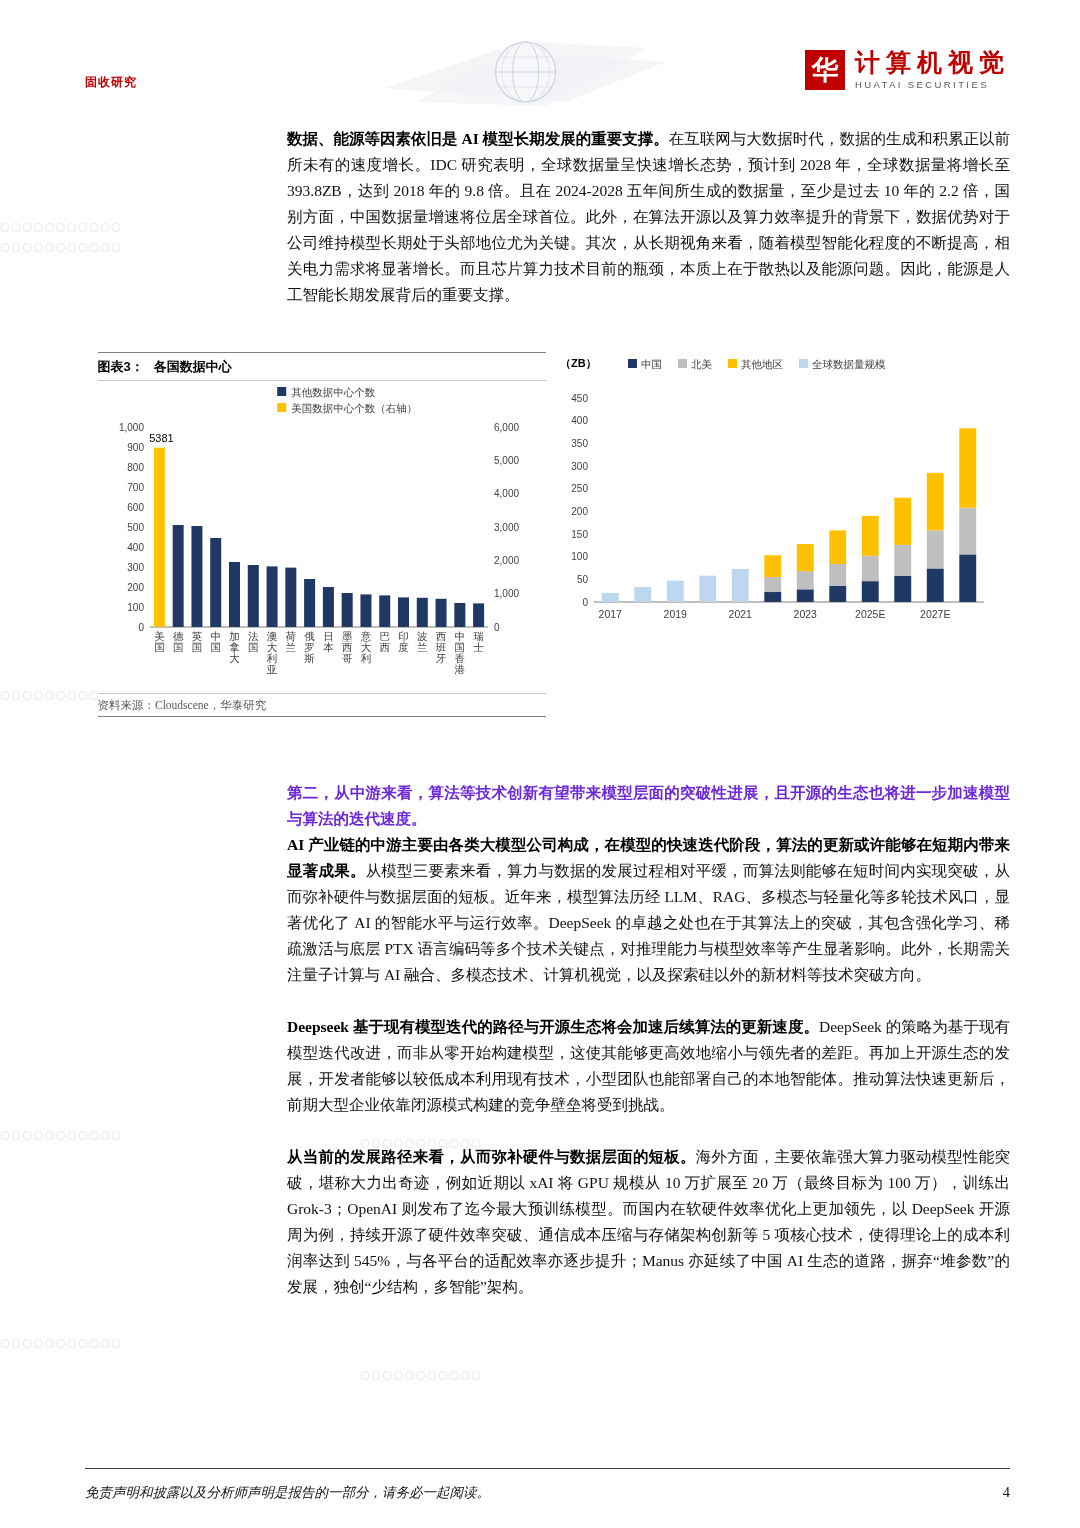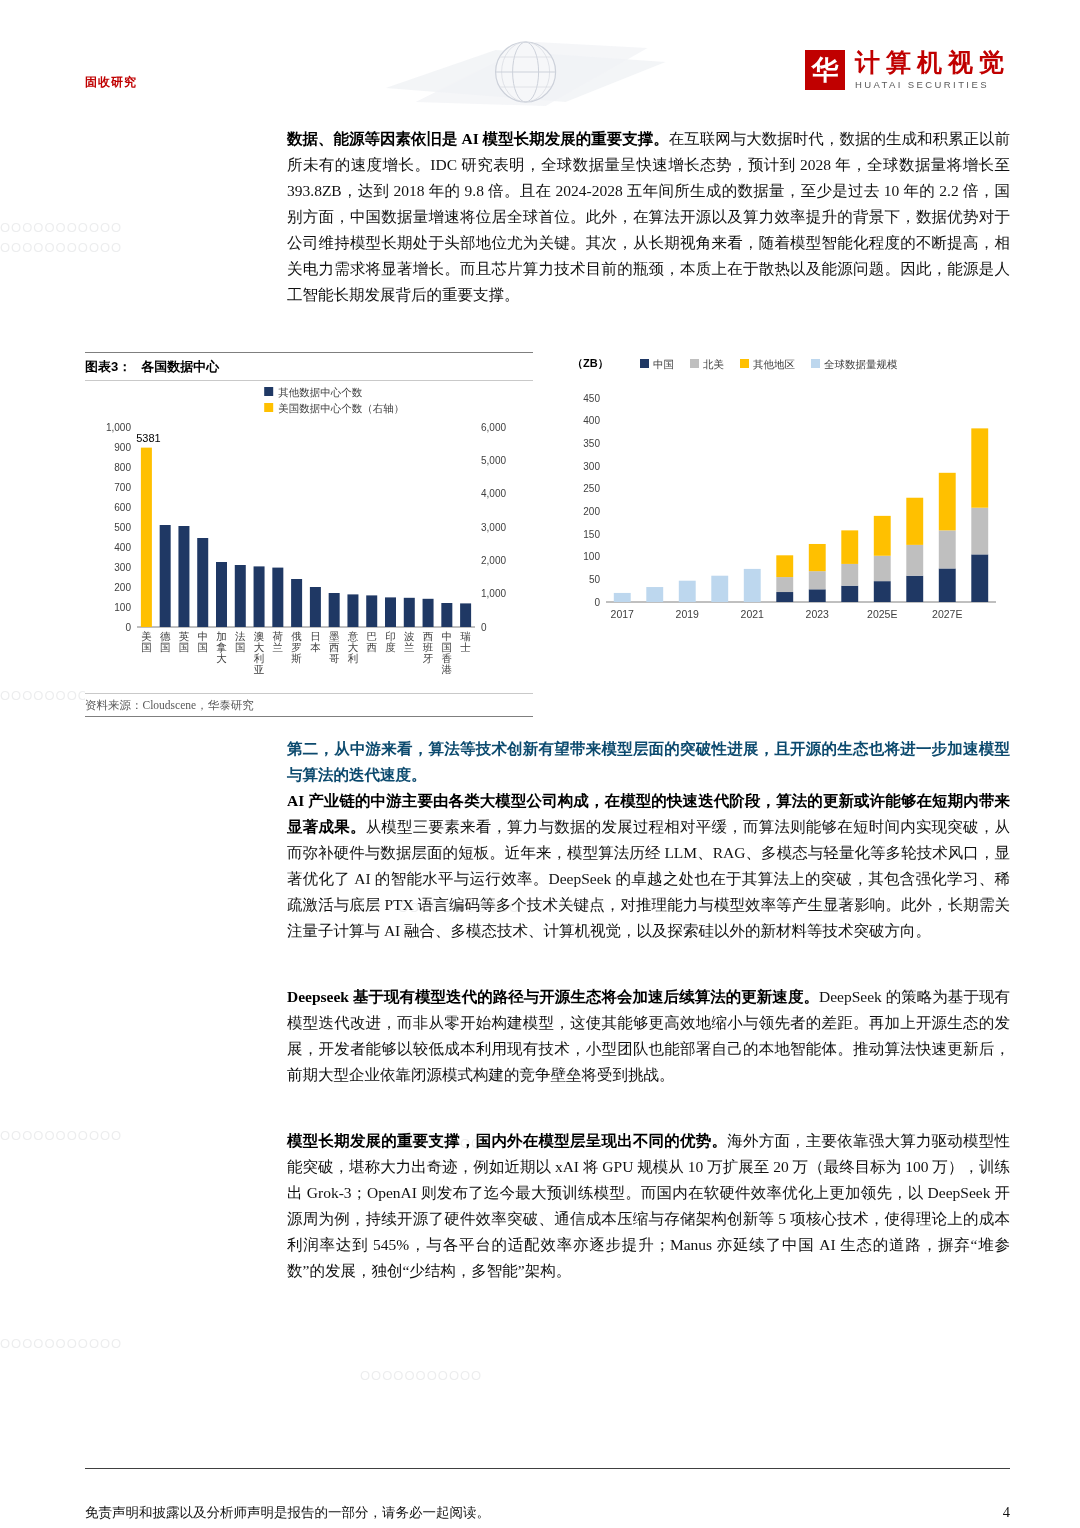--- a/index.html
+++ b/index.html
@@ -22,39 +22,39 @@
   .logo-cn { color: #C00000; font-size: 25px; font-weight: bold; letter-spacing: 6px; line-height: 1; }
   .logo-en { color: #5a5a5a; font-size: 9.5px; letter-spacing: 2.4px; margin-top: 4px;
              font-family: "Liberation Sans", sans-serif; }
 
   
   .content, .content2 { position: absolute; left: 287px; right: 70px; font-size: 15.5px;
                         line-height: 26px; text-align: justify; color: #111; }
   .content  { top: 126px; }
   .content2 { top: 736px; }
   .lead { font-weight: bold; color: #000; }
-  .para-blue { color: #0c4a6e; font-weight: bold; }
-  .gap-top { margin-top: 40px; }
-
-  
-  .figures { position: absolute; left: 85px; right: 70px; top: 352px; display: flex; justify-content: space-between; }
+  .para-blue { color: #6d28d9; font-weight: bold; margin-top: 44px; }
+  .gap-top { margin-top: 26px; }
+
+  
+  .figures { position: absolute; left: 85px; right: 70px; top: 352px; display: flex; justify-content: center; }
   .figure { background: #fff; }
   .figure.f1 { width: 448px; }
   .figure.f2 { width: 452px; }
   .fig-title { border-top: 1px solid #7f7f7f; border-bottom: 1px solid #c9c9c9; padding: 5px 0 4px;
                font-family: "Liberation Sans", sans-serif; font-weight: bold; font-size: 13px; color: #000; }
   .fig-title .t { margin-left: 10px; }
   .fig-body { height: 312px; position: relative; }
   .fig-source { border-top: 1px solid #c9c9c9; border-bottom: 1px solid #7f7f7f; padding: 4px 0 3px;
                 font-size: 11.5px; color: #595959; }
 
   
   .footer { position: absolute; left: 85px; right: 70px; top: 1468px; border-top: 1.5px solid #404040;
             padding-top: 15px; display: flex; justify-content: space-between; align-items: baseline; }
-  .disclaimer { font-size: 13.5px; color: #111; margin-top: 20px; }
+  .disclaimer { font-style: italic; font-size: 13.5px; color: #111; }
   .pagenum { font-size: 14.5px; color: #111; }
 
   svg text { font-family: "Liberation Sans", sans-serif; }
 </style>
 </head>
 <body>
 
 <div class="page">
 
   <span class="wm" style="left:0;top:220px">OOOOOOOOOOO</span>
@@ -226,21 +226,21 @@
             <rect x="253" y="7" width="9" height="9" fill="#BDD7EE"></rect>
             <text x="266" y="15.5" font-size="10.5" fill="#404040">全球数据量规模</text>
           </svg></div>
     </div>
   </div>
 
   <div class="content2">
     <p class="para-blue">第二，从中游来看，算法等技术创新有望带来模型层面的突破性进展，且开源的生态也将进一步加速模型与算法的迭代速度。</p>
     <p><span class="lead">AI 产业链的中游主要由各类大模型公司构成，在模型的快速迭代阶段，算法的更新或许能够在短期内带来显著成果。</span><span>从模型三要素来看，算力与数据的发展过程相对平缓，而算法则能够在短时间内实现突破，从而弥补硬件与数据层面的短板。近年来，模型算法历经 LLM、RAG、多模态与轻量化等多轮技术风口，显著优化了 AI 的智能水平与运行效率。DeepSeek 的卓越之处也在于其算法上的突破，其包含强化学习、稀疏激活与底层 PTX 语言编码等多个技术关键点，对推理能力与模型效率等产生显著影响。此外，长期需关注量子计算与 AI 融合、多模态技术、计算机视觉，以及探索硅以外的新材料等技术突破方向。</span></p>
     <p class="gap-top"><span class="lead">Deepseek 基于现有模型迭代的路径与开源生态将会加速后续算法的更新速度。</span><span>DeepSeek 的策略为基于现有模型迭代改进，而非从零开始构建模型，这使其能够更高效地缩小与领先者的差距。再加上开源生态的发展，开发者能够以较低成本利用现有技术，小型团队也能部署自己的本地智能体。推动算法快速更新后，前期大型企业依靠闭源模式构建的竞争壁垒将受到挑战。</span></p>
-    <p class="gap-top"><span class="lead">模型长期发展的重要支撑，国内外在模型层呈现出不同的优势。</span><span>海外方面，主要依靠强大算力驱动模型性能突破，堪称大力出奇迹，例如近期以 xAI 将 GPU 规模从 10 万扩展至 20 万（最终目标为 100 万），训练出 Grok-3；OpenAI 则发布了迄今最大预训练模型。而国内在软硬件效率优化上更加领先，以 DeepSeek 开源周为例，持续开源了硬件效率突破、通信成本压缩与存储架构创新等 5 项核心技术，使得理论上的成本利润率达到 545%，与各平台的适配效率亦逐步提升；Manus 亦延续了中国 AI 生态的道路，摒弃“堆参数”的发展，独创“少结构，多智能”架构。</span></p>
+    <p class="gap-top"><span class="lead">从当前的发展路径来看，从而弥补硬件与数据层面的短板。</span><span>海外方面，主要依靠强大算力驱动模型性能突破，堪称大力出奇迹，例如近期以 xAI 将 GPU 规模从 10 万扩展至 20 万（最终目标为 100 万），训练出 Grok-3；OpenAI 则发布了迄今最大预训练模型。而国内在软硬件效率优化上更加领先，以 DeepSeek 开源周为例，持续开源了硬件效率突破、通信成本压缩与存储架构创新等 5 项核心技术，使得理论上的成本利润率达到 545%，与各平台的适配效率亦逐步提升；Manus 亦延续了中国 AI 生态的道路，摒弃“堆参数”的发展，独创“少结构，多智能”架构。</span></p>
   </div>
 
   <div class="footer">
     <div class="disclaimer">免责声明和披露以及分析师声明是报告的一部分，请务必一起阅读。</div>
     <div class="pagenum">4</div>
   </div>
 
 </div>
 
 </body></html>

